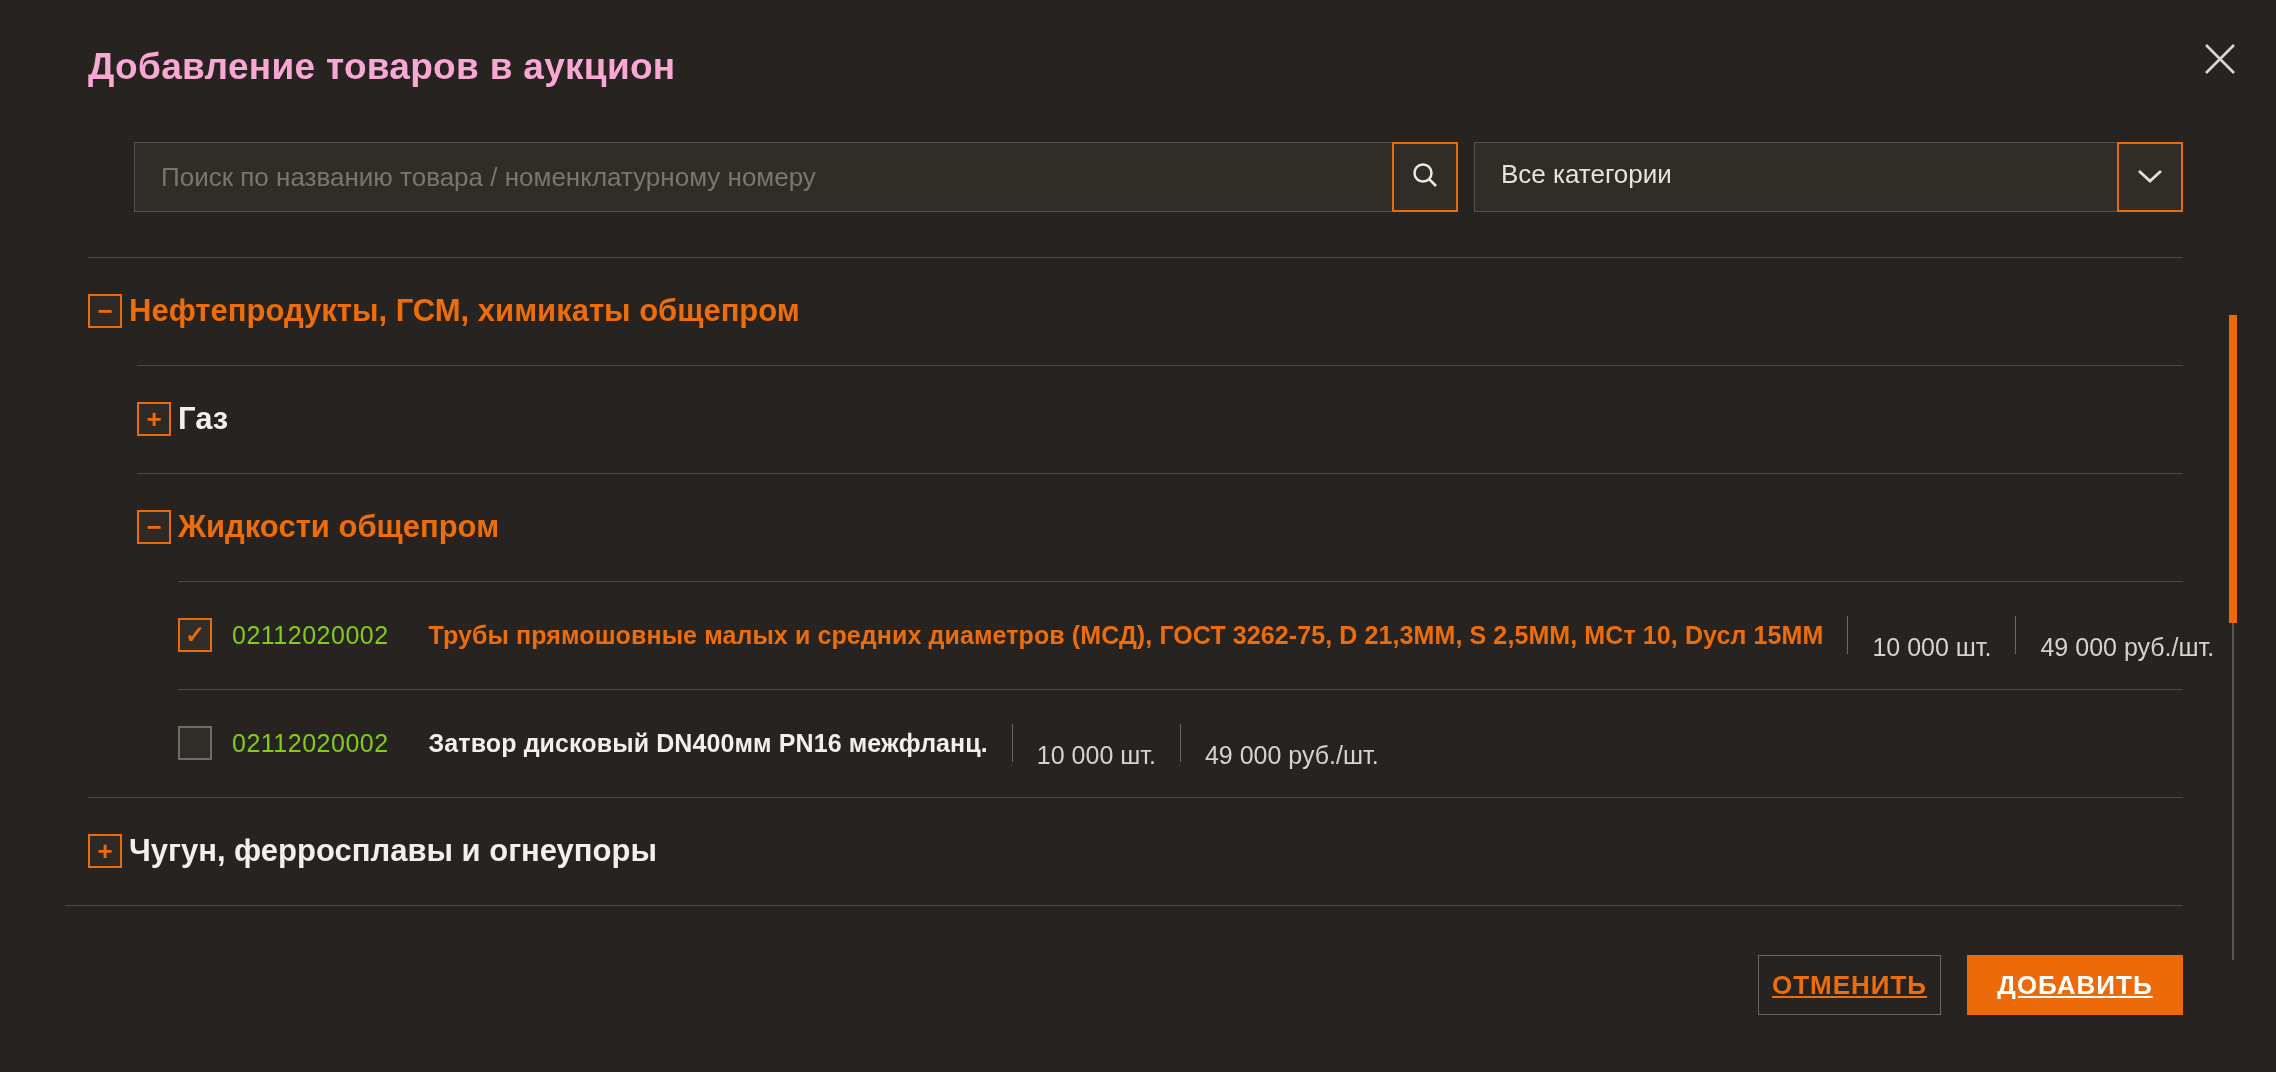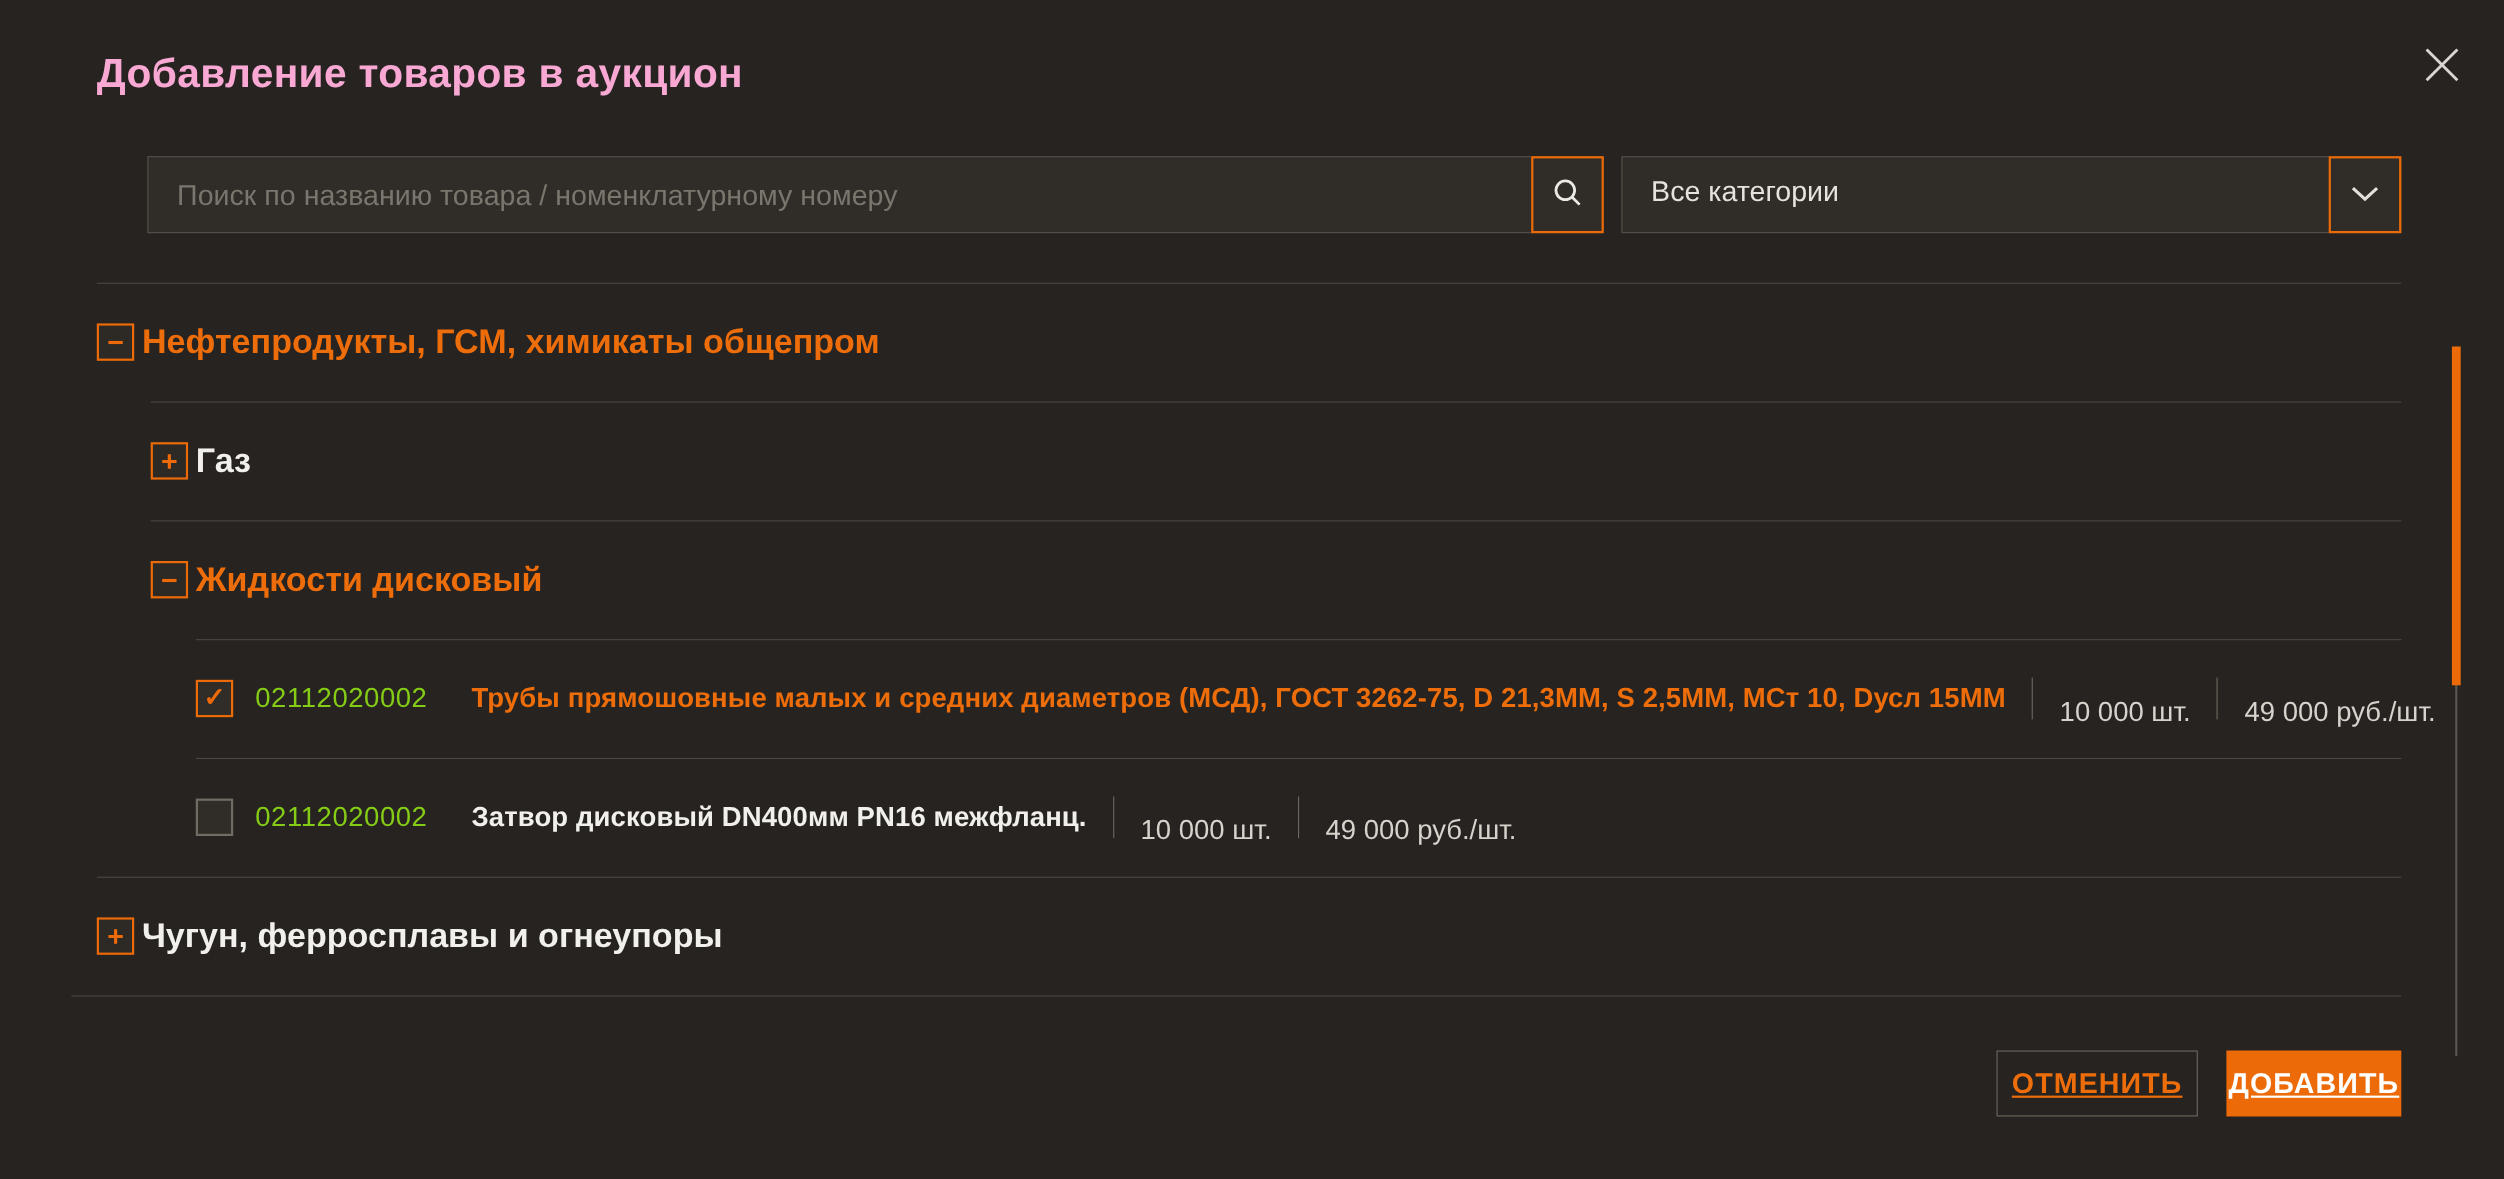--- a/index.html
+++ b/index.html
@@ -92,21 +92,21 @@
   .list-bottom { height:1px; background:#4c473f; margin-left:-23px; }
 
   
   .footer { display:flex; justify-content:flex-end; gap:26px; margin-top:49px; }
   .btn {
     height:60px; font-size:26px; font-weight:bold; letter-spacing:1px;
     font-family:"Liberation Sans", sans-serif; cursor:pointer;
     display:flex; align-items:center; justify-content:center;text-decoration:underline;
   }
   .btn-cancel { width:183px; background:transparent; border:1px solid #6e695f; color:#ed6d0a; }
-  .btn-add    { width:159px; background:#ec6b08; border:none; color:#ffffff; }
+  .btn-add    { width:216px; background:#ec6b08; border:none; color:#ffffff; }
 
   
   .scroll-track { position:absolute; left:2232px; top:315px; width:2px; height:645px; background:#5a564f; }
   .scroll-thumb { position:absolute; left:2229px; top:315px; width:8px; height:308px; background:#ec6b08; cursor:grab; }
 </style>
 </head>
 <body>
 
 <button class="close-btn">
   <span>
@@ -158,21 +158,21 @@
       <button class="toggle">
           <span>+</span>
         </button>
       <span class="cat-label">Газ</span>
     </div>
 
     <div class="row lvl2">
       <button class="toggle">
           <span>−</span>
         </button>
-      <span class="cat-label accent">Жидкости дисковый</span>
+      <span class="cat-label accent">Жидкости общепром</span>
     </div>
 
     <div class="row lvl3">
       <span class="checkbox checked">
           <span class="check">✓</span>
         </span>
       <span class="code">02112020002</span>
       <span class="pname accent">Трубы прямошовные малых и средних диаметров (МСД), ГОСТ 3262-75, D 21,3ММ, S 2,5ММ, МСт 10, Dусл 15ММ</span>
       <span class="vsep"></span>
       <span class="qty">10 000 шт.</span>

